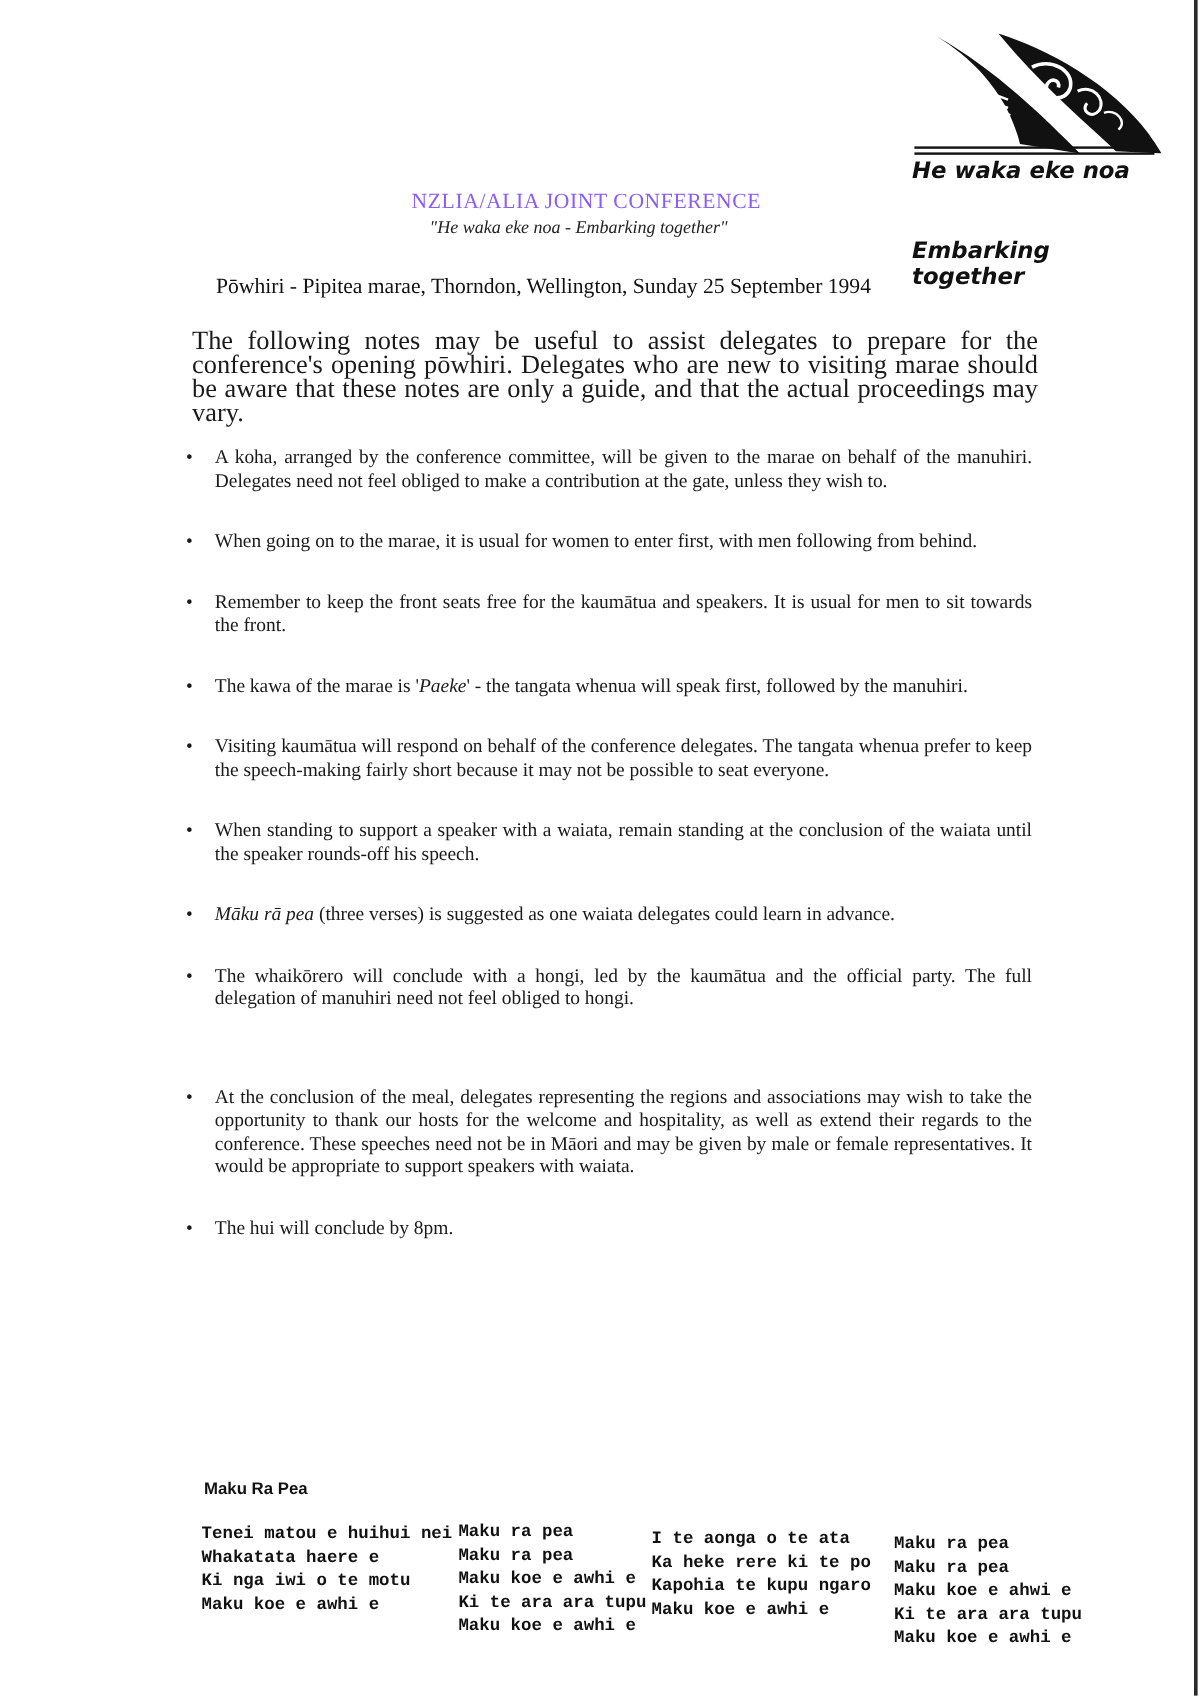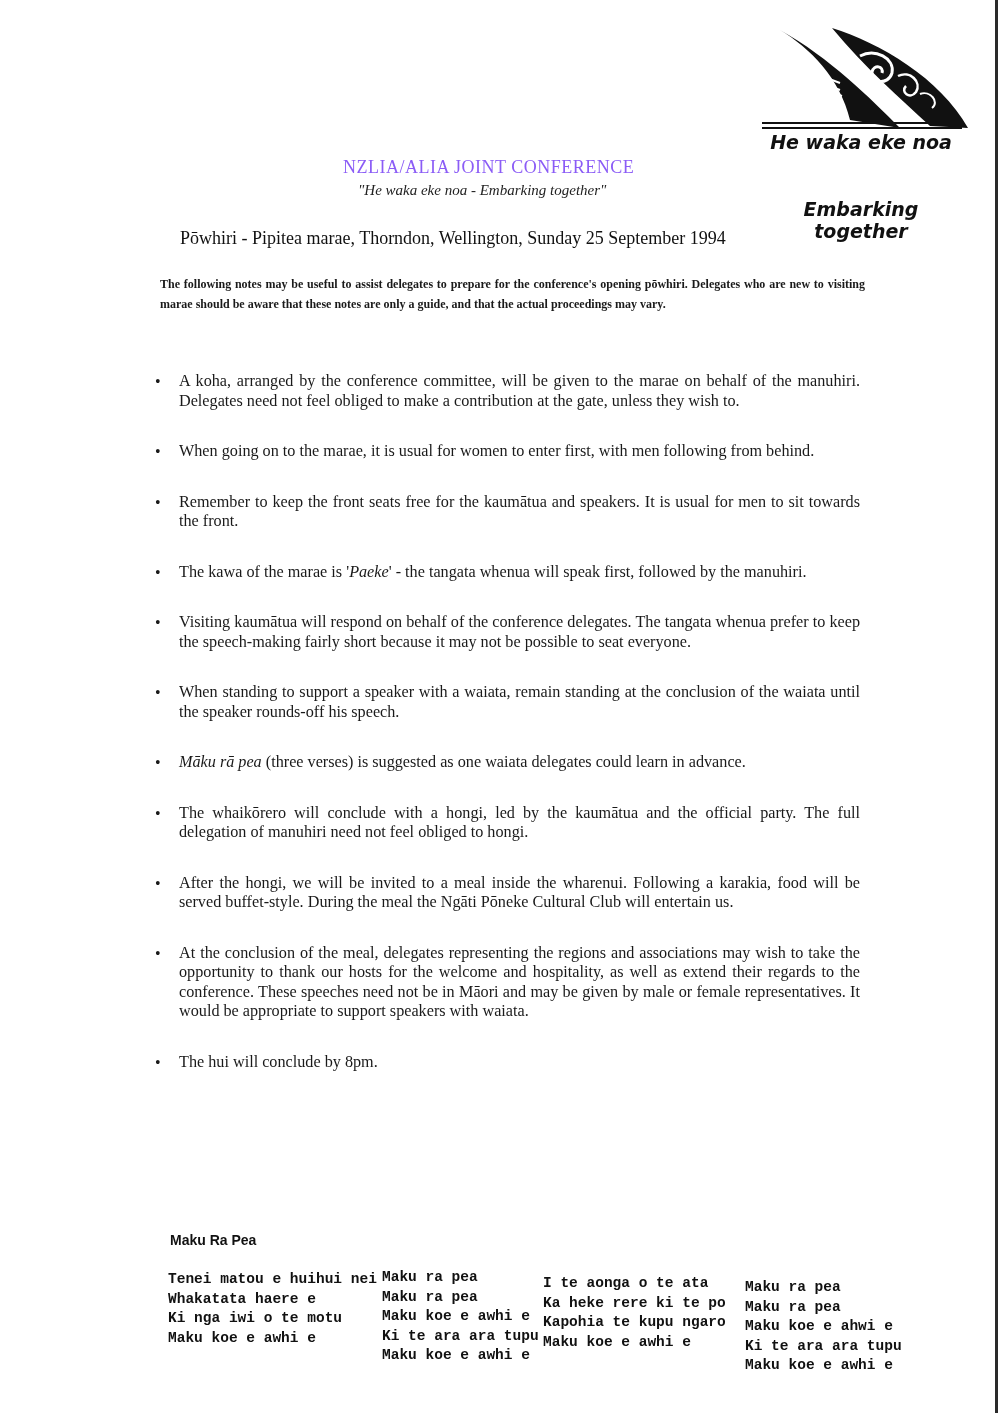--- a/index.html
+++ b/index.html
@@ -5,30 +5,30 @@
     html, body { margin: 0; padding: 0; }
     body {
       width: 999px; height: 1413px; position: relative; overflow: hidden;
       background: #ffffff; color: #1a1a1a;
       font-family: "Liberation Serif", "DejaVu Serif", serif;
     }
     .edge-line { position: absolute; left: 995px; top: 0; width: 3px; height: 1413px; background: #2a2a2a; }
     .logo { position: absolute; left: 780px; top: 28px; width: 190px; height: 100px; }
     .logo-rule1 { position: absolute; left: 762px; top: 122px; width: 200px; height: 2px; background: #111; }
     .logo-rule2 { position: absolute; left: 762px; top: 127px; width: 200px; height: 2px; background: #111; }
-    .tagline { position: absolute; left: 760px; width: 202px; text-align: center;
+    .tagline { position: absolute; left: 760px; width: 202px; text-align: left;
       font-family: "DejaVu Sans", sans-serif; font-style: italic; font-weight: bold; font-size: 19px; color: #111; }
     .tagline.l1 { top: 131px; }
     .tagline.l2 { top: 158px; margin-top: 40px; }
 
     .conf-title { position: absolute; left: 343px; top: 157px; font-size: 18px; letter-spacing: 0.5px; color: #8b5cf6; }
     .conf-sub { position: absolute; left: 358px; top: 182px; font-size: 15px; font-style: italic; color: #222; }
     .event-line { position: absolute; left: 180px; top: 228px; font-size: 18px; color: #111; }
 
-    .intro { position: absolute; left: 160px; top: 274px; width: 705px; font-size: 12px; line-height: 20px; text-align: justify; font-weight: bold; }
+    .intro { position: absolute; left: 160px; top: 274px; width: 705px; font-size: 22px; line-height: 20px; text-align: justify; }
 
     .bullets { position: absolute; left: 155px; top: 372px; width: 705px; margin: 0; padding: 0; list-style: none; }
     .bullet { position: relative; padding-left: 24px; font-size: 16.2px; line-height: 19.5px; text-align: justify; }
     .bullet::before { content: "•"; position: absolute; left: 0; top: 0; font-size: 16px; }
     .gap { height: 31px; }
     .ital { font-style: italic; }
 
     .song-title { position: absolute; left: 170px; top: 1232px; font-family: "Liberation Sans", sans-serif; font-weight: bold; font-size: 14px; color: #111; }
     .verse { position: absolute; font-family: Liberation Mono, monospace; font-weight: bold; font-size: 14.5px; line-height: 19.5px; color: #111; }
     .v1 { left: 168px; top: 1270px; }
@@ -71,21 +71,20 @@
   <li class="bullet"><span>The kawa of the marae is '</span><span class="ital">Paeke</span><span>' - the tangata whenua will speak first, followed by the manuhiri.</span></li>
   <li class="gap"></li>
   <li class="bullet">Visiting kaumātua will respond on behalf of the conference delegates.  The tangata whenua prefer to keep the speech-making fairly short because it may not be possible to seat everyone.</li>
   <li class="gap"></li>
   <li class="bullet">When standing to support a speaker with a waiata, remain standing at the conclusion of the waiata until the speaker rounds-off his speech.</li>
   <li class="gap"></li>
   <li class="bullet"><span class="ital">Māku rā pea</span><span> (three verses) is suggested as one waiata delegates could learn in advance.</span></li>
   <li class="gap"></li>
   <li class="bullet">The whaikōrero will conclude with a hongi, led by the kaumātua and the official party.  The full delegation of manuhiri need not feel obliged to hongi.</li>
   <li class="gap"></li>
-  <li class="bullet">After the hongi, we will be invited to a meal inside the wharenui.  Following a karakia, food will be served buffet-style.  During the meal the Ngāti Pōneke Cultural Club will entertain us.</li>
   <li class="gap"></li>
   <li class="bullet">At the conclusion of the meal, delegates representing the regions and associations may wish to take the opportunity to thank our hosts for the welcome and hospitality, as well as extend their regards to the conference.  These speeches need not be in Māori and may be given by male or female representatives.  It would be appropriate to support speakers with waiata.</li>
   <li class="gap"></li>
   <li class="bullet">The hui will conclude by 8pm.</li>
 </ul>
 
 <div class="song-title">Maku Ra Pea</div>
 
 <div class="verse v1">
   <div>Tenei matou e huihui nei</div>

